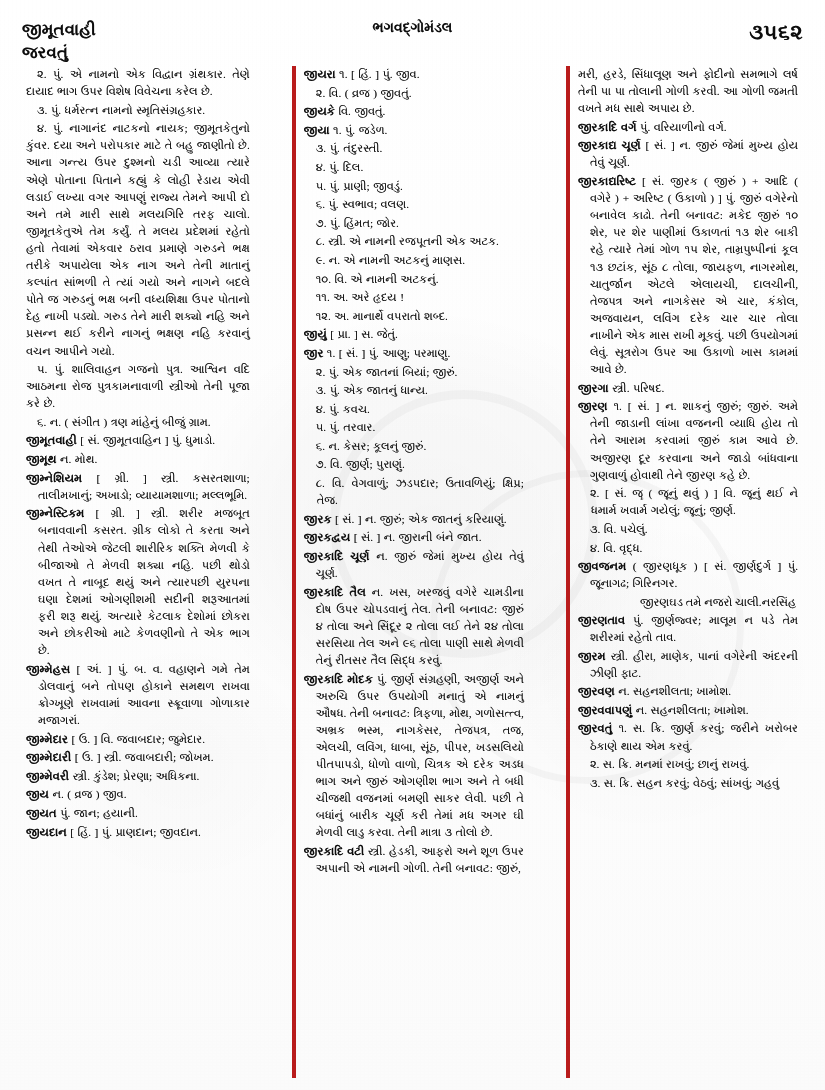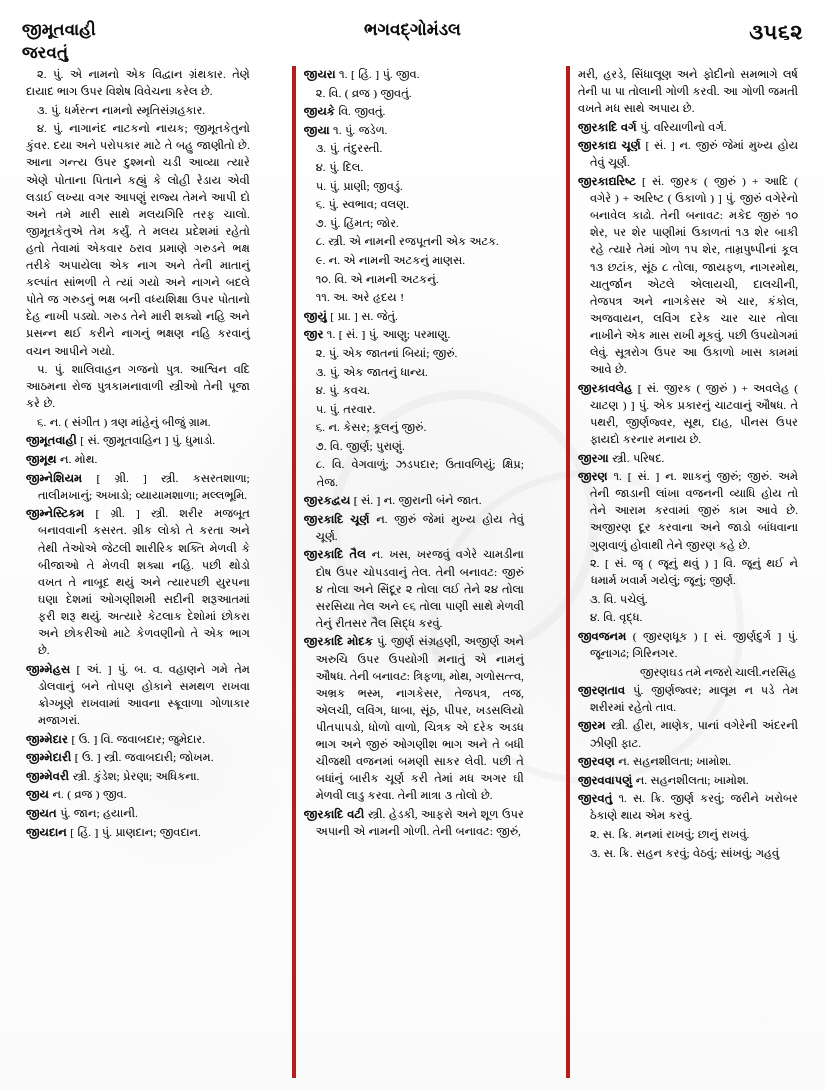--- a/index.html
+++ b/index.html
@@ -58,21 +58,21 @@
     font-size: 16.5px;
     line-height: 23px;
     letter-spacing: .2px;
   }
   .hdr-left div { white-space: nowrap; }
   .hdr-center {
     position: absolute;
     left: 0; right: 0; top: 2px;
     text-align: center;
     font-weight: bold;
-    font-size: 17px;
+    font-size: 14px;
   }
   .hdr-right {
     position: absolute;
     right: 0; top: 2px;
     font-weight: bold;
     font-size: 21px;
     letter-spacing: .5px;
   }
 
   
@@ -168,41 +168,42 @@
       <div class="entry hang"><span class="hw">જીયા</span><span> ૧. પું. જડેળ.</span></div>
       <div class="entry sense"><span>૩. પું. તંદુરસ્તી.</span></div>
       <div class="entry sense"><span>૪. પું. દિલ.</span></div>
       <div class="entry sense"><span>૫. પું. પ્રાણી; જીવડું.</span></div>
       <div class="entry sense"><span>૬. પું. સ્વભાવ; વલણ.</span></div>
       <div class="entry sense"><span>૭. પું. હિંમત; જોર.</span></div>
       <div class="entry sense"><span>૮. સ્ત્રી. એ નામની રજપૂતની એક અટક.</span></div>
       <div class="entry sense"><span>૯. ન. એ નામની અટકનું માણસ.</span></div>
       <div class="entry sense"><span>૧૦. વિ. એ નામની અટકનું.</span></div>
       <div class="entry sense"><span>૧૧. અ. અરે હૃદય !</span></div>
+      <div class="entry sense"><span>૧૨. અ. માનાર્થે વપરાતો શબ્દ.</span></div>
       <div class="entry hang"><span class="hw">જીયું</span><span> [ પ્રા. ] સ. જેતું.</span></div>
       <div class="entry hang"><span class="hw">જીર</span><span> ૧. [ સં. ] પું. આણુ; પરમાણુ.</span></div>
       <div class="entry sense"><span>૨. પું. એક જાતનાં બિયાં; જીરું.</span></div>
       <div class="entry sense"><span>૩. પું. એક જાતનું ધાન્ય.</span></div>
       <div class="entry sense"><span>૪. પું. કવચ.</span></div>
       <div class="entry sense"><span>૫. પું. તરવાર.</span></div>
       <div class="entry sense"><span>૬. ન. કેસર; કૂલનું જીરું.</span></div>
       <div class="entry sense"><span>૭. વિ. જીર્ણ; પુરાણું.</span></div>
       <div class="entry sense"><span>૮. વિ. વેગવાળું; ઝડપદાર; ઉતાવળિયું; ક્ષિપ્ર; તેજ.</span></div>
+      <div class="entry hang"><span class="hw">જીરક</span><span> [ સં. ] ન. જીરું; એક જાતનું કરિયાણું.</span></div>
       <div class="entry hang"><span class="hw">જીરકદ્વય</span><span> [ સં. ] ન. જીરાની બંને જાત.</span></div>
       <div class="entry hang"><span class="hw">જીરકાદિ ચૂર્ણ</span><span> ન. જીરું જેમાં મુખ્ય હોય તેવું ચૂર્ણ.</span></div>
       <div class="entry hang"><span class="hw">જીરકાદિ તૈલ</span><span> ન. ખસ, ખરજવું વગેરે ચામડીના દોષ ઉપર ચોપડવાનું તેલ. તેની બનાવટ: જીરું ૪ તોલા અને સિંદૂર ૨ તોલા લઈ તેને ૨૪ તોલા સરસિયા તેલ અને ૯૬ તોલા પાણી સાથે મેળવી તેનું રીતસર તૈલ સિદ્ધ કરવું.</span></div>
       <div class="entry hang"><span class="hw">જીરકાદિ મોદક</span><span> પું. જીર્ણ સંગ્રહણી, અજીર્ણ અને અરુચિ ઉપર ઉપયોગી મનાતું એ નામનું ઔષધ. તેની બનાવટ: ત્રિફળા, મોથ, ગળોસત્ત્વ, અભ્રક ભસ્મ, નાગકેસર, તેજપત્ર, તજ, એલચી, લવિંગ, ધાબા, સૂંઠ, પીપર, ખડસલિયો પીતપાપડો, ધોળો વાળો, ચિત્રક એ દરેક અડધ ભાગ અને જીરું ઓગણીશ ભાગ અને તે બધી ચીજથી વજનમાં બમણી સાકર લેવી. પછી તે બધાંનું બારીક ચૂર્ણ કરી તેમાં મધ અગર ઘી મેળવી લાડુ કરવા. તેની માત્રા ૩ તોલો છે.</span></div>
       <div class="entry hang"><span class="hw">જીરકાદિ વટી</span><span> સ્ત્રી. હેડકી, આફરો અને શૂળ ઉપર અપાની એ નામની ગોળી. તેની બનાવટ: જીરું,</span></div>
     </div>
   <div class="col">
       <div class="entry "><span>મરી, હરડે, સિંધાલૂણ અને ફોદીનો સમભાગે લર્ષ તેની પા પા તોલાની ગોળી કરવી. આ ગોળી જમતી વખતે મધ સાથે અપાય છે.</span></div>
       <div class="entry hang"><span class="hw">જીરકાદિ વર્ગ</span><span> પું. વરિયાળીનો વર્ગ.</span></div>
       <div class="entry hang"><span class="hw">જીરકાદ્ય ચૂર્ણ</span><span> [ સં. ] ન. જીરું જેમાં મુખ્ય હોય તેવું ચૂર્ણ.</span></div>
       <div class="entry hang"><span class="hw">જીરકાદ્યરિષ્ટ</span><span> [ સં. જીરક ( જીરું ) + આદિ ( વગેરે ) + અરિષ્ટ ( ઉકાળો ) ] પું. જીરું વગેરેનો બનાવેલ કાઢો. તેની બનાવટ: મકેદ જીરું ૧૦ શેર, પર શેર પાણીમાં ઉકાળતાં ૧૩ શેર બાકી રહે ત્યારે તેમાં ગોળ ૧૫ શેર, તામ્રપુષ્પીનાં કૂલ ૧૩ છટાંક, સૂંઠ ૮ તોલા, જાયફળ, નાગરમોથ, ચાતુર્જાન એટલે એલાયચી, દાલચીની, તેજપત્ર અને નાગકેસર એ ચાર, કંકોલ, અજવાયન, લવિંગ દરેક ચાર ચાર તોલા નાખીને એક માસ રાખી મૂકવું. પછી ઉપયોગમાં લેવું. સૂત્રરોગ ઉપર આ ઉકાળો ખાસ કામમાં આવે છે.</span></div>
-      <div class="entry hang"><span class="hw">જીરકાવલેહ</span><span> [ સં. જીરક ( જીરું ) + અવલેહ ( ચાટણ ) ] પું. એક પ્રકારનું ચાટવાનું ઔષધ. તે પથરી, જીર્ણજ્વર, સૂથ, દાહ, પીનસ ઉપર ફાયદો કરનાર મનાય છે.</span></div>
       <div class="entry hang"><span class="hw">જીરગા</span><span> સ્ત્રી. પરિષદ.</span></div>
       <div class="entry hang"><span class="hw">જીરણ</span><span> ૧. [ સં. ] ન. શાકનું જીરું; જીરું. અમે તેની જાડાની લાંખા વજનની વ્યાધિ હોય તો તેને આરામ કરવામાં જીરું કામ આવે છે. અજીરણ દૂર કરવાના અને જાડો બાંધવાના ગુણવાળું હોવાથી તેને જીરણ કહે છે.</span></div>
       <div class="entry sense"><span>૨. [ સં. જૄ ( જૂનું થવું ) ] વિ. જૂનું થઈ ને ધમાર્મ ખવાર્મ ગયેલું; જૂનું; જીર્ણ.</span></div>
       <div class="entry sense"><span>૩. વિ. પચેલું.</span></div>
       <div class="entry sense"><span>૪. વિ. વૃદ્ધ.</span></div>
       <div class="entry hang"><span class="hw">જીવજનમ</span><span>  ( જીરણધૂક )  [ સં.  જીર્ણદુર્ગ ] પું. જૂનાગઢ; ગિરિનગર.</span></div>
       <div class="attrib">
         <span>જીરણઘડ તમે નજરો ચાલી.</span>
         <span>નરસિંહ</span>
       </div>

